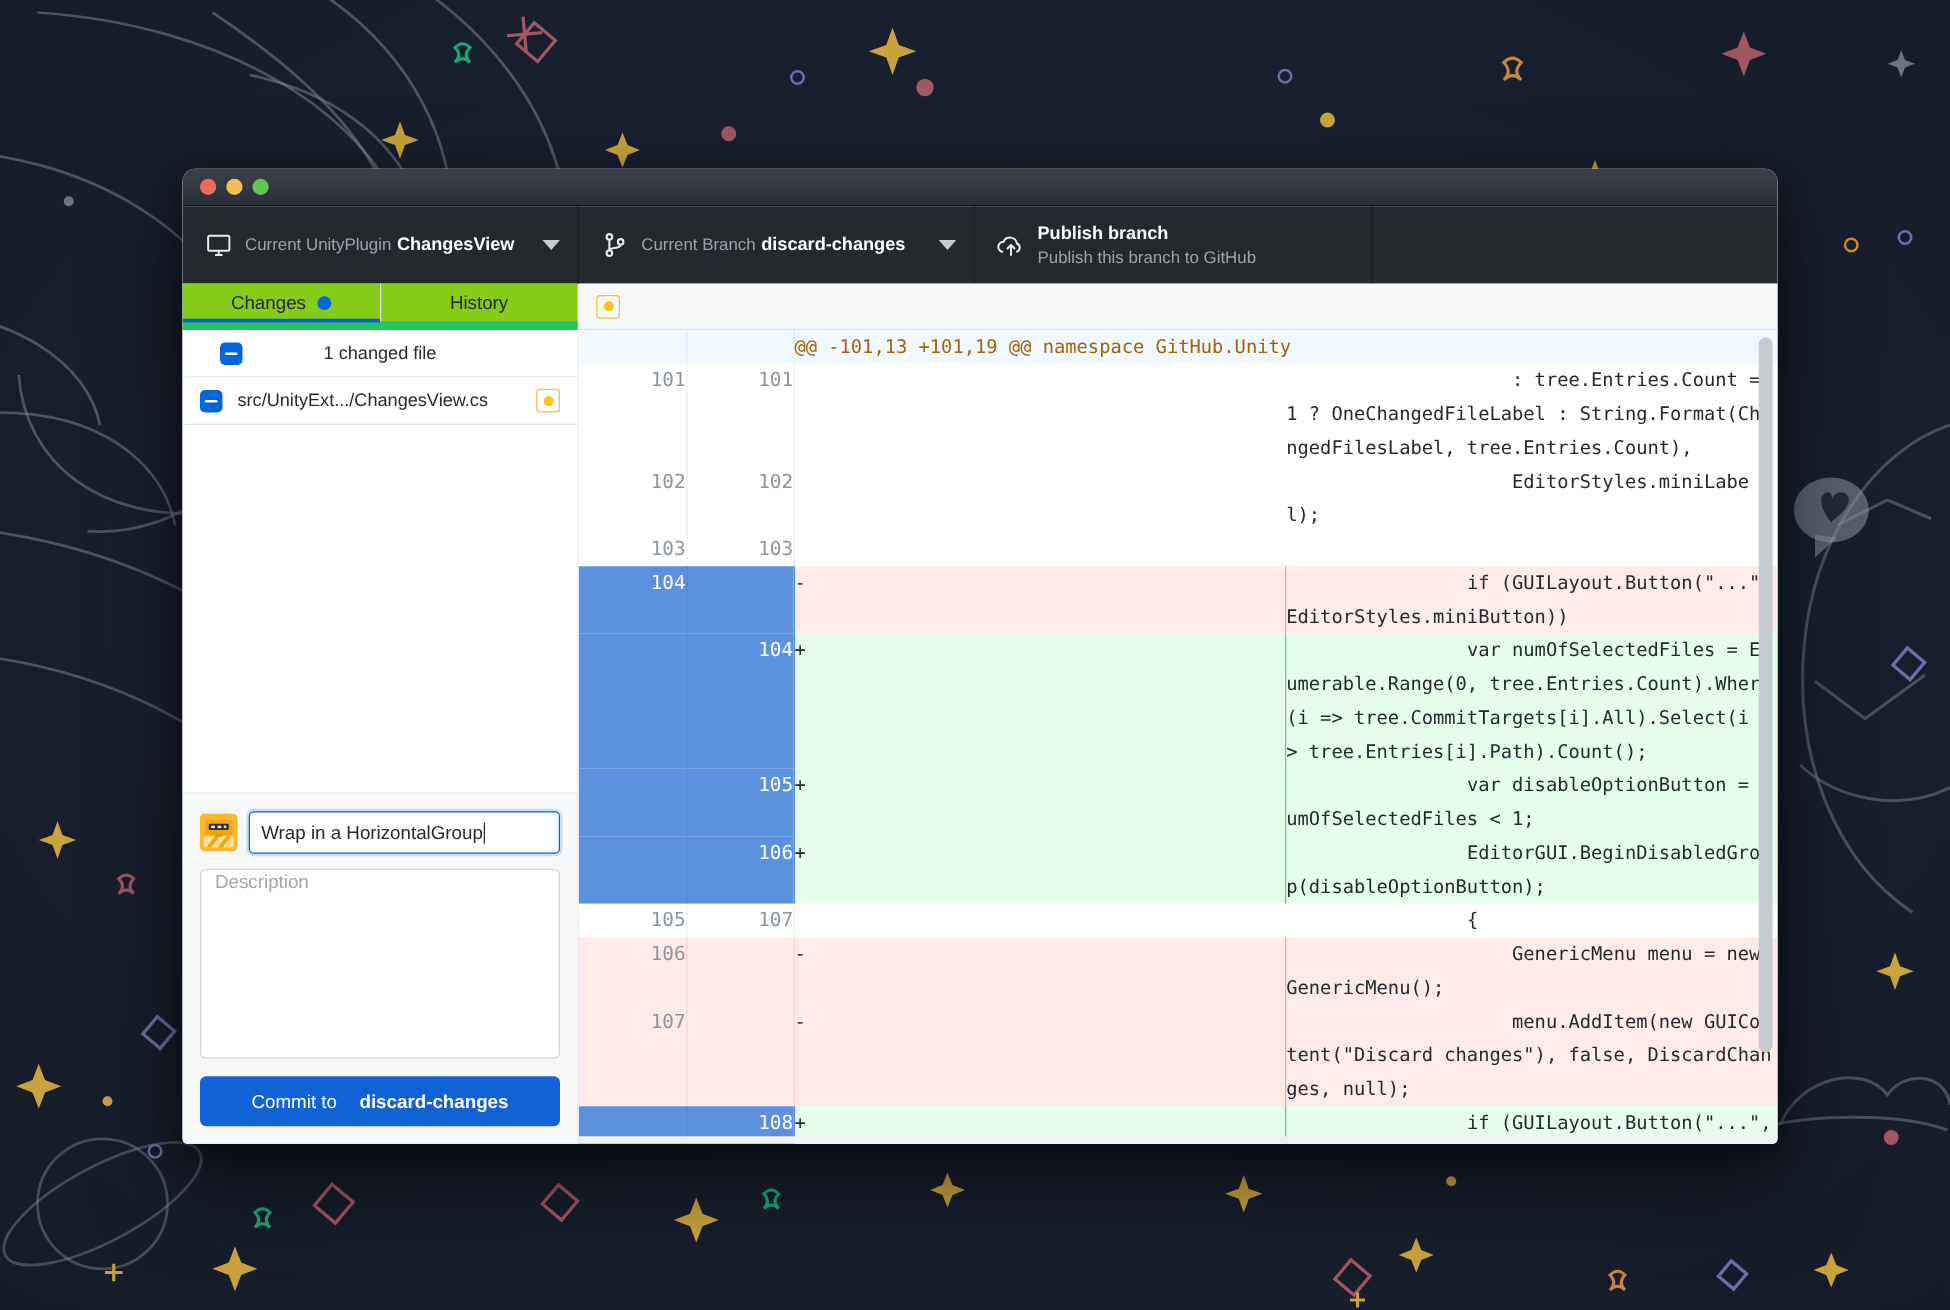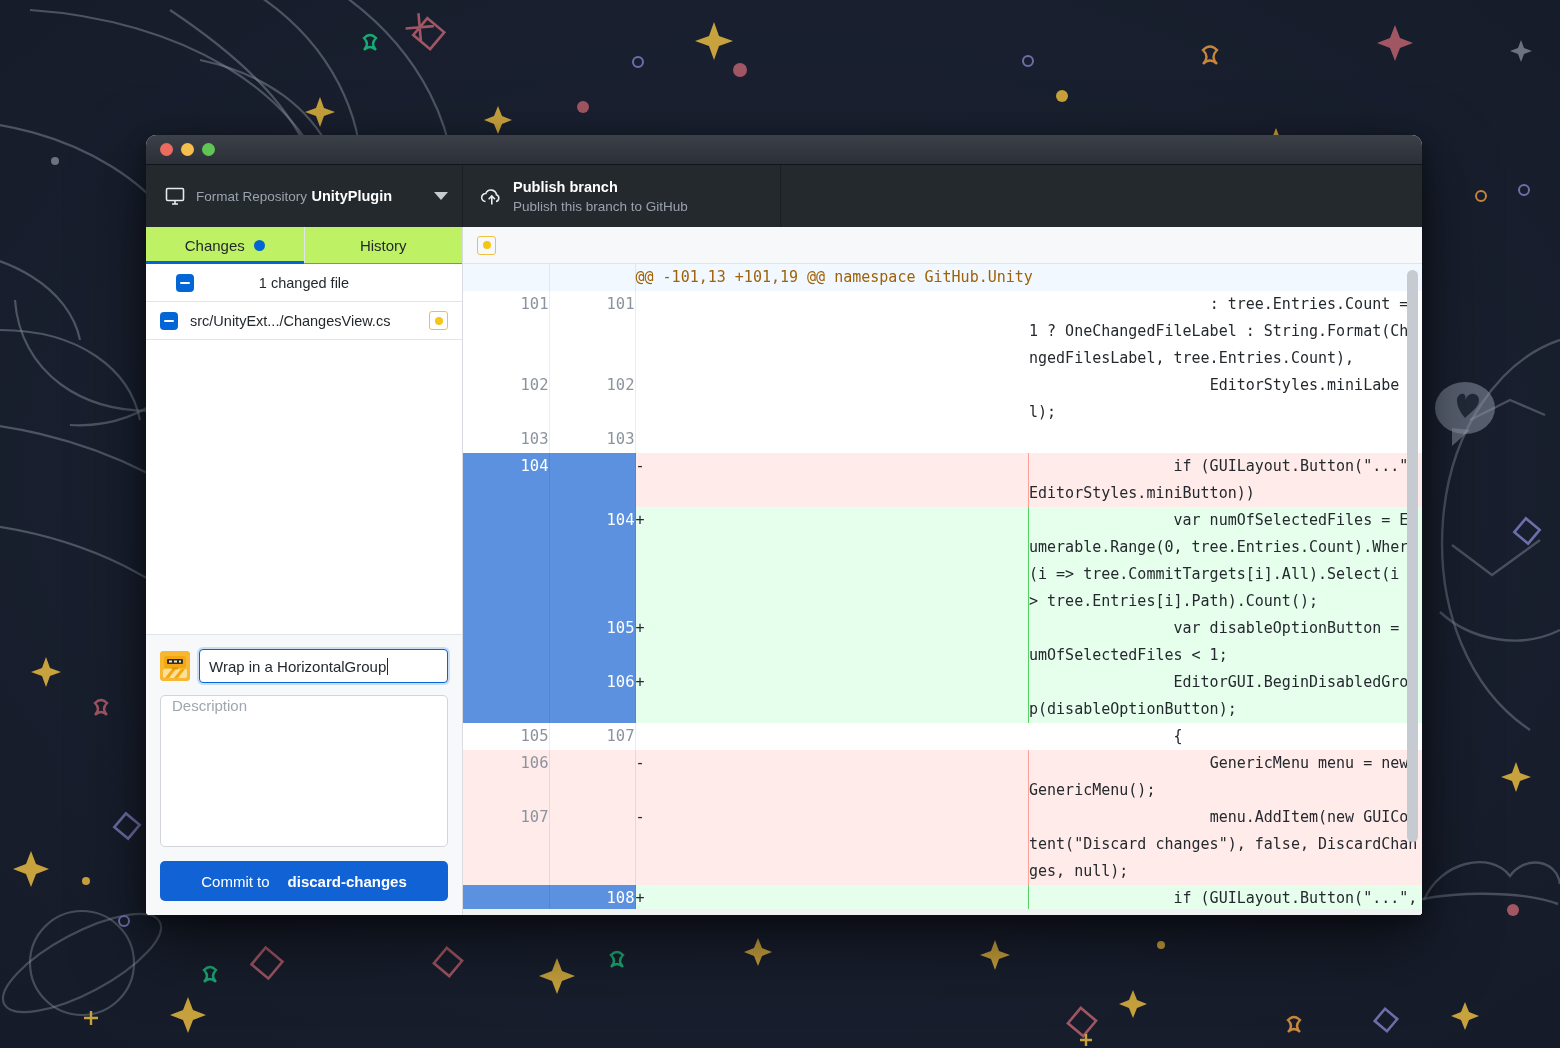--- a/index.html
+++ b/index.html
@@ -59,21 +59,21 @@
   .tb-text { flex:1; min-width:0; padding-left:6px; }
   .tb-label { font-size:13.5px; color:#9aa2ad; line-height:17px; white-space:nowrap; overflow:hidden; text-overflow:ellipsis;}
   .tb-value { font-size:14.5px; color:#fff; font-weight:bold; line-height:19px; white-space:nowrap; overflow:hidden; text-overflow:ellipsis;}
   .caret { width:0;height:0;border-left:7px solid transparent;border-right:7px solid transparent;border-top:8px solid #c6cbd1; margin-left:8px; flex:0 0 auto;}
 
   
   #body { display:flex; height:688px; }
 
   
   #sidebar { width:317px; flex:0 0 317px; background:#f6f8fa; display:flex; flex-direction:column; border-right:1px solid #d8dce1;}
-  #tabs { height:37px; display:flex; background:#bef264; border-bottom:1px solid #22c55e;justify-content:flex-end; }
+  #tabs { height:37px; display:flex; background:#84cc16; border-bottom:7px solid #22c55e;justify-content:flex-end; }
   .tab {
     flex:1; display:flex; align-items:center; justify-content:center;
     font-size:15px; color:#24292e; position:relative; cursor:default;
     border-right:1px solid #e1e4e8;
   }
   .tab:last-child { border-right:none; }
   .tab.active::after {
     content:""; position:absolute; left:0; right:0; bottom:-1px; height:3px; background:#0366d6;
   }
   .bluedot { width:11px; height:11px; border-radius:50%; background:#0366d6; margin-left:9px; }
@@ -286,26 +286,41 @@
   <div id="toolbar">
 
     <div class="tb-cell tb-repo">
       <span class="tb-icon">
         <svg width="22" height="22" viewBox="0 0 22 22" fill="none" stroke="currentColor" stroke-width="1.6">
           <rect x="2.5" y="3.5" width="17" height="12" rx="1.2"></rect>
           <path d="M8 19h6M11 15.5V19"></path>
         </svg>
       </span>
       <span class="tb-text">
-        <span class="tb-label">Format Repository</span>
-        <span class="tb-value">UnityPlugin</span>
+        <span class="tb-label">Current UnityPlugin</span>
+        <span class="tb-value">ChangesView</span>
       </span>
       <span class="caret"></span>
     </div>
 
+    <div class="tb-cell tb-branch">
+      <span class="tb-icon">
+        <svg width="22" height="22" viewBox="0 0 22 22" fill="none" stroke="currentColor" stroke-width="1.7">
+          <circle cx="6.5" cy="4.5" r="2.2"></circle>
+          <circle cx="6.5" cy="17.5" r="2.2"></circle>
+          <circle cx="15.5" cy="8.5" r="2.2"></circle>
+          <path d="M6.5 6.7v8.6M15.5 10.7c0 3.4-9 2-9 4.6"></path>
+        </svg>
+      </span>
+      <span class="tb-text">
+        <span class="tb-label">Current Branch</span>
+        <span class="tb-value">discard-changes</span>
+      </span>
+      <span class="caret"></span>
+    </div>
 
     <div class="tb-cell tb-publish">
       <span class="tb-icon">
         <svg width="26" height="22" viewBox="0 0 26 22" fill="none" stroke="currentColor" stroke-width="1.6">
           <path d="M6.5 16.5a4 4 0 0 1 .3-8 5.6 5.6 0 0 1 10.7 1.3 3.5 3.5 0 0 1-.5 6.7"></path>
           <path d="M12.8 19.5v-8M9.6 14.2l3.2-3.2 3.2 3.2"></path>
         </svg>
       </span>
       <span class="tb-text">
         <span class="tb-value">Publish branch</span>

